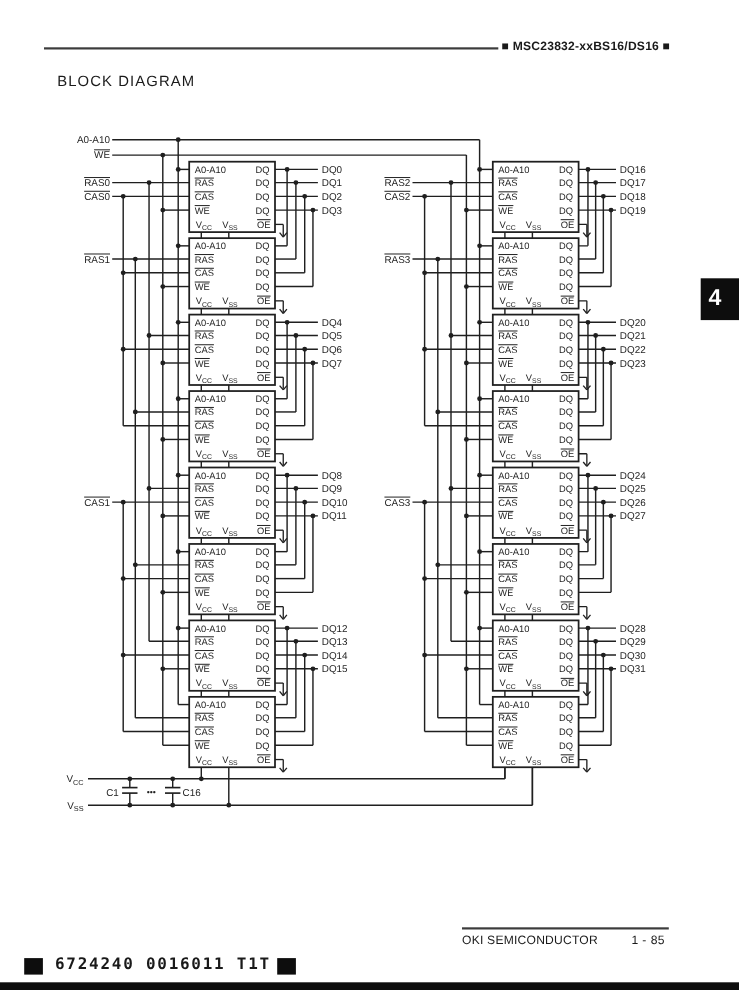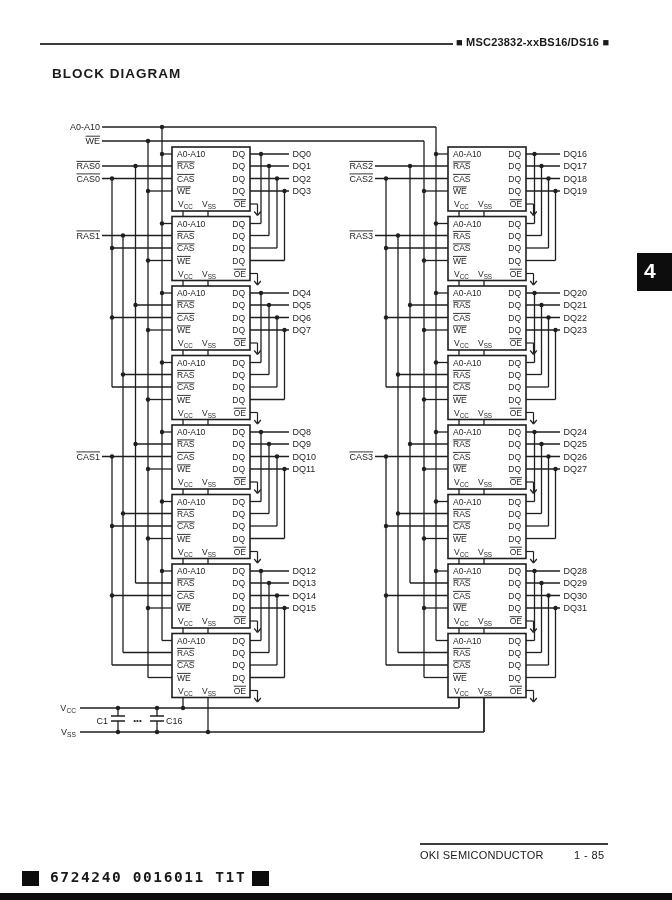--- a/index.html
+++ b/index.html
@@ -1,21 +1,21 @@
 <!DOCTYPE html>
 <html><head>
 <meta charset="utf-8">
 <style>
   html,body{margin:0;padding:0;background:#e8e8e8;}
   #page{position:relative;width:672px;height:900px;background:#ffffff;overflow:hidden;
         font-family:"Liberation Sans",sans-serif;color:#1a1a1a;}
   .abs{position:absolute;}
   #header-rule{left:40px;top:43px;width:413px;height:2px;background:#3c3c3c;}
   #doc-number{left:456px;top:36px;font-size:11px;font-weight:bold;letter-spacing:.2px;white-space:nowrap;}
-  #page-title{left:38px;top:66px;font-size:13.5px;font-weight:bold;letter-spacing:1px;padding-left:14px;}
+  #page-title{left:38px;top:66px;font-size:13.5px;font-weight:normal;letter-spacing:1px;padding-left:14px;}
   #side-tab{left:637px;top:253px;width:35px;height:38px;background:#0d0d0d;}
   #side-tab span{position:absolute;left:7px;top:6px;color:#fff;font-size:21px;font-weight:bold;}
   #schematic{left:0;top:0;}
   svg text{font-family:"Liberation Sans",sans-serif;fill:#1f1f1f;}
   #footer-rule{left:420px;top:843px;width:188px;height:2px;background:#3c3c3c;}
   #footer-company{left:420px;top:849px;font-size:11px;letter-spacing:.2px;text-align:center;}
   #footer-page{left:574px;top:849px;font-size:11px;letter-spacing:.4px;}
   #code-strip{left:0;top:868px;width:672px;height:22px;}
   .code-square{position:absolute;width:17px;height:15px;background:#0d0d0d;top:3px;}
   #code-square-left{left:22px;}

